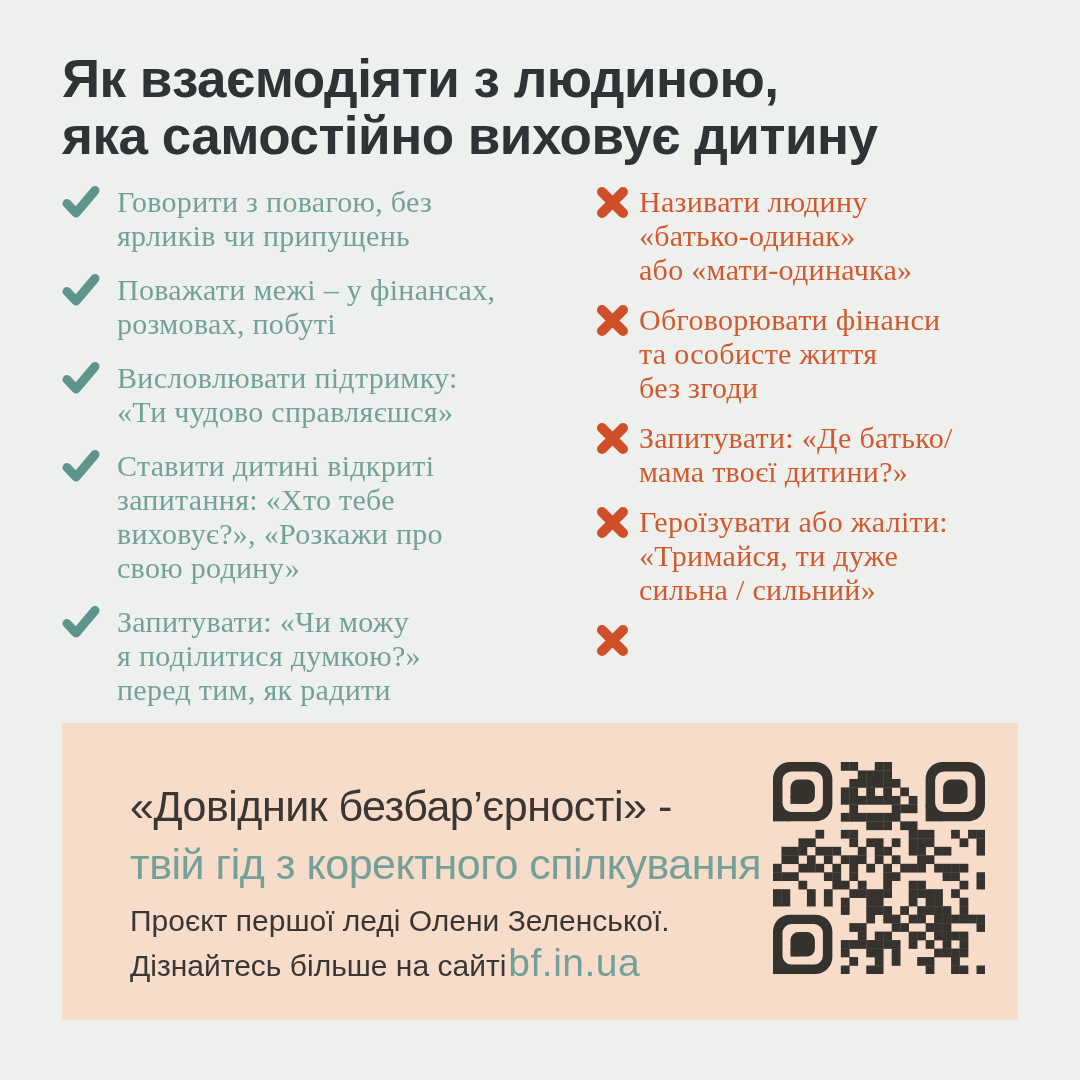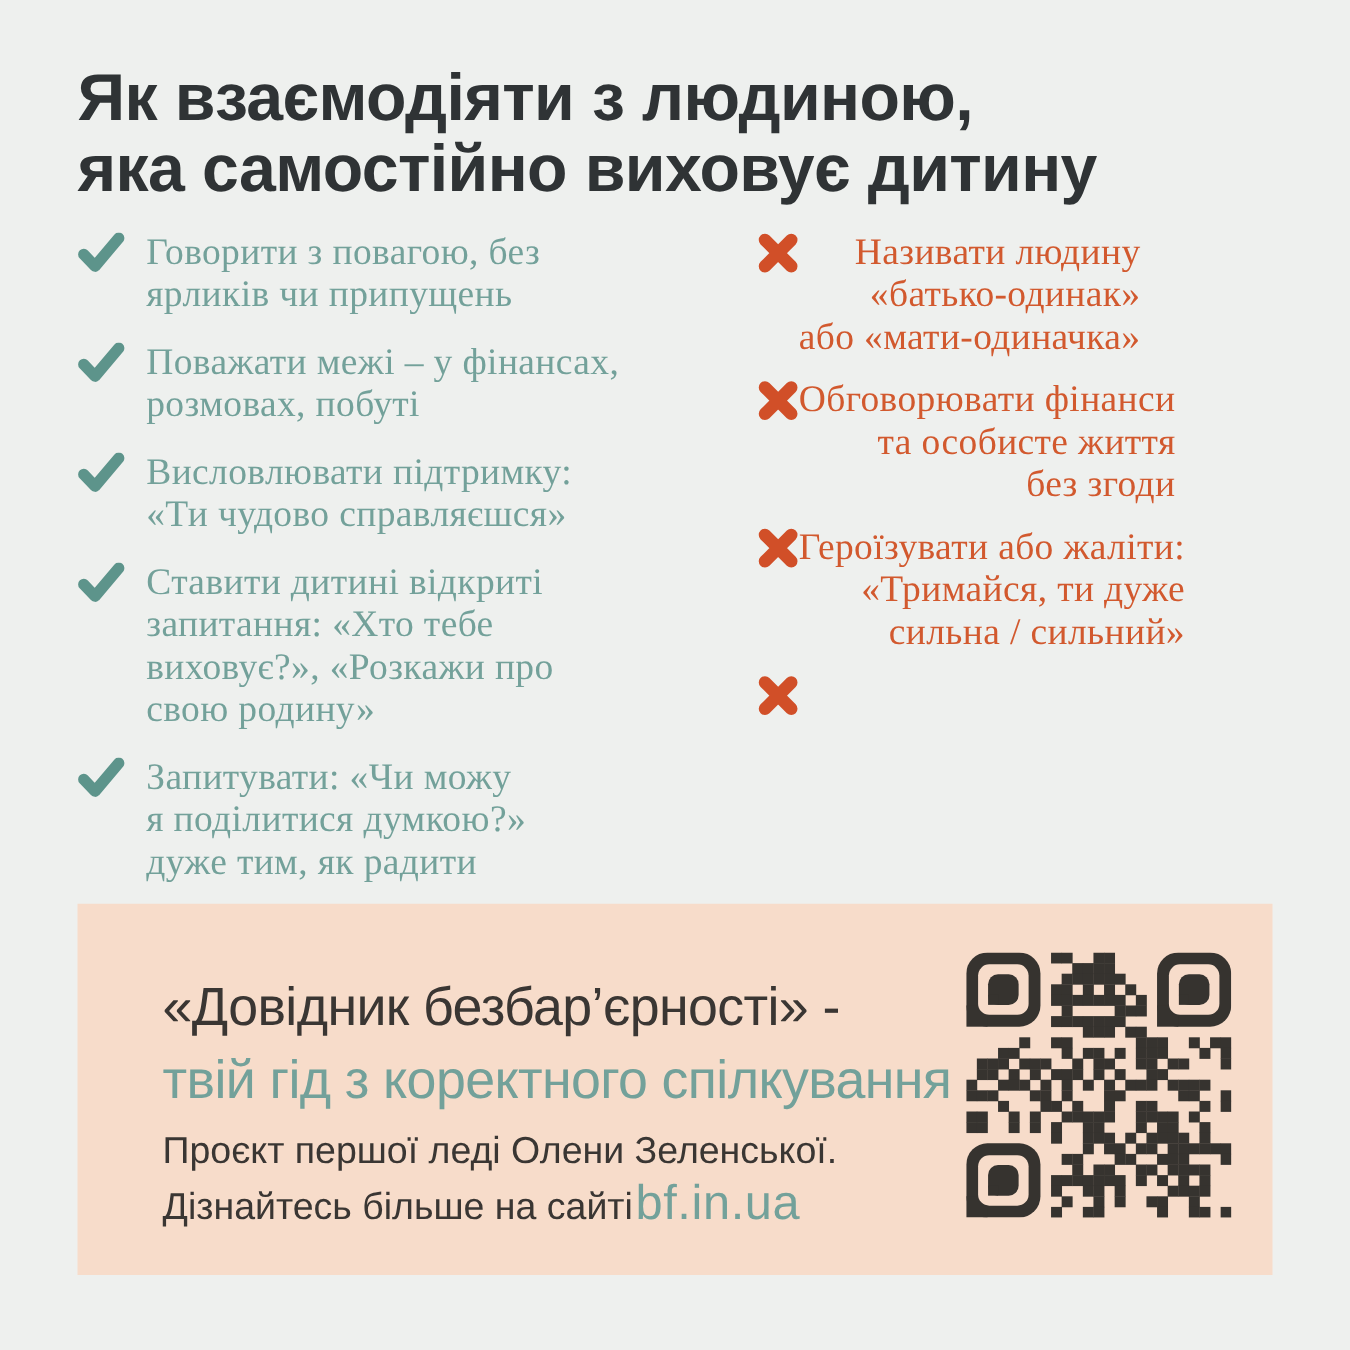--- a/index.html
+++ b/index.html
@@ -25,21 +25,21 @@
     font-size:53px;line-height:57px;font-weight:700;
     color:var(--title-text);
     white-space:pre-line;
     letter-spacing:-0.5px;
   }
   .list-col{position:absolute;top:185px;}
   .col-do{left:62px;width:530px;}
   .col-dont{left:596px;width:460px;}
   .list-item{display:flex;align-items:flex-start;font-family:Liberation Serif, serif;}
   .col-do .list-item{margin-bottom:20px;}
-  .col-dont .list-item{margin-bottom:16px;text-align:right;}
+  .col-dont .list-item{margin-bottom:16px;}
   .icon-cell{flex:0 0 auto;margin-top:1px;}
   .col-do .icon-cell{width:55px;}
   .col-dont .icon-cell{width:43px;}
   .item-text{
     font-size:30px;line-height:34px;letter-spacing:0.3px;
     white-space:pre-line;
   }
   .col-do .item-text{color:var(--teal);}
   .col-dont .item-text{color:var(--orange);}
   .footer-panel{
@@ -122,21 +122,21 @@
     </div>
 
     <div class="list-item">
       <span class="icon-cell">
         <svg width="38" height="33" viewBox="0 0 38 33" aria-hidden="true">
           <path d="M5 17.5 L14 27 L33 4.5" fill="none" stroke="var(--check-icon)" stroke-width="9" stroke-linecap="round" stroke-linejoin="round"></path>
         </svg>
       </span>
       <span class="item-text">Запитувати: «Чи можу
 я поділитися думкою?»
-дуже тим, як радити</span>
+перед тим, як радити</span>
     </div>
   </div>
 
 <div class="list-col col-dont">
 
     <div class="list-item">
       <span class="icon-cell">
         <svg width="33" height="33" viewBox="0 0 33 33" aria-hidden="true">
           <path d="M6 6 L27 27 M27 6 L6 27" fill="none" stroke="var(--cross-icon)" stroke-width="10" stroke-linecap="round"></path>
         </svg>
@@ -150,20 +150,29 @@
       <span class="icon-cell">
         <svg width="33" height="33" viewBox="0 0 33 33" aria-hidden="true">
           <path d="M6 6 L27 27 M27 6 L6 27" fill="none" stroke="var(--cross-icon)" stroke-width="10" stroke-linecap="round"></path>
         </svg>
       </span>
       <span class="item-text">Обговорювати фінанси
 та особисте життя
 без згоди</span>
     </div>
 
+    <div class="list-item">
+      <span class="icon-cell">
+        <svg width="33" height="33" viewBox="0 0 33 33" aria-hidden="true">
+          <path d="M6 6 L27 27 M27 6 L6 27" fill="none" stroke="var(--cross-icon)" stroke-width="10" stroke-linecap="round"></path>
+        </svg>
+      </span>
+      <span class="item-text">Запитувати: «Де батько/
+мама твоєї дитини?»</span>
+    </div>
 
     <div class="list-item">
       <span class="icon-cell">
         <svg width="33" height="33" viewBox="0 0 33 33" aria-hidden="true">
           <path d="M6 6 L27 27 M27 6 L6 27" fill="none" stroke="var(--cross-icon)" stroke-width="10" stroke-linecap="round"></path>
         </svg>
       </span>
       <span class="item-text">Героїзувати або жаліти:
 «Тримайся, ти дуже
 сильна / сильний»</span>

